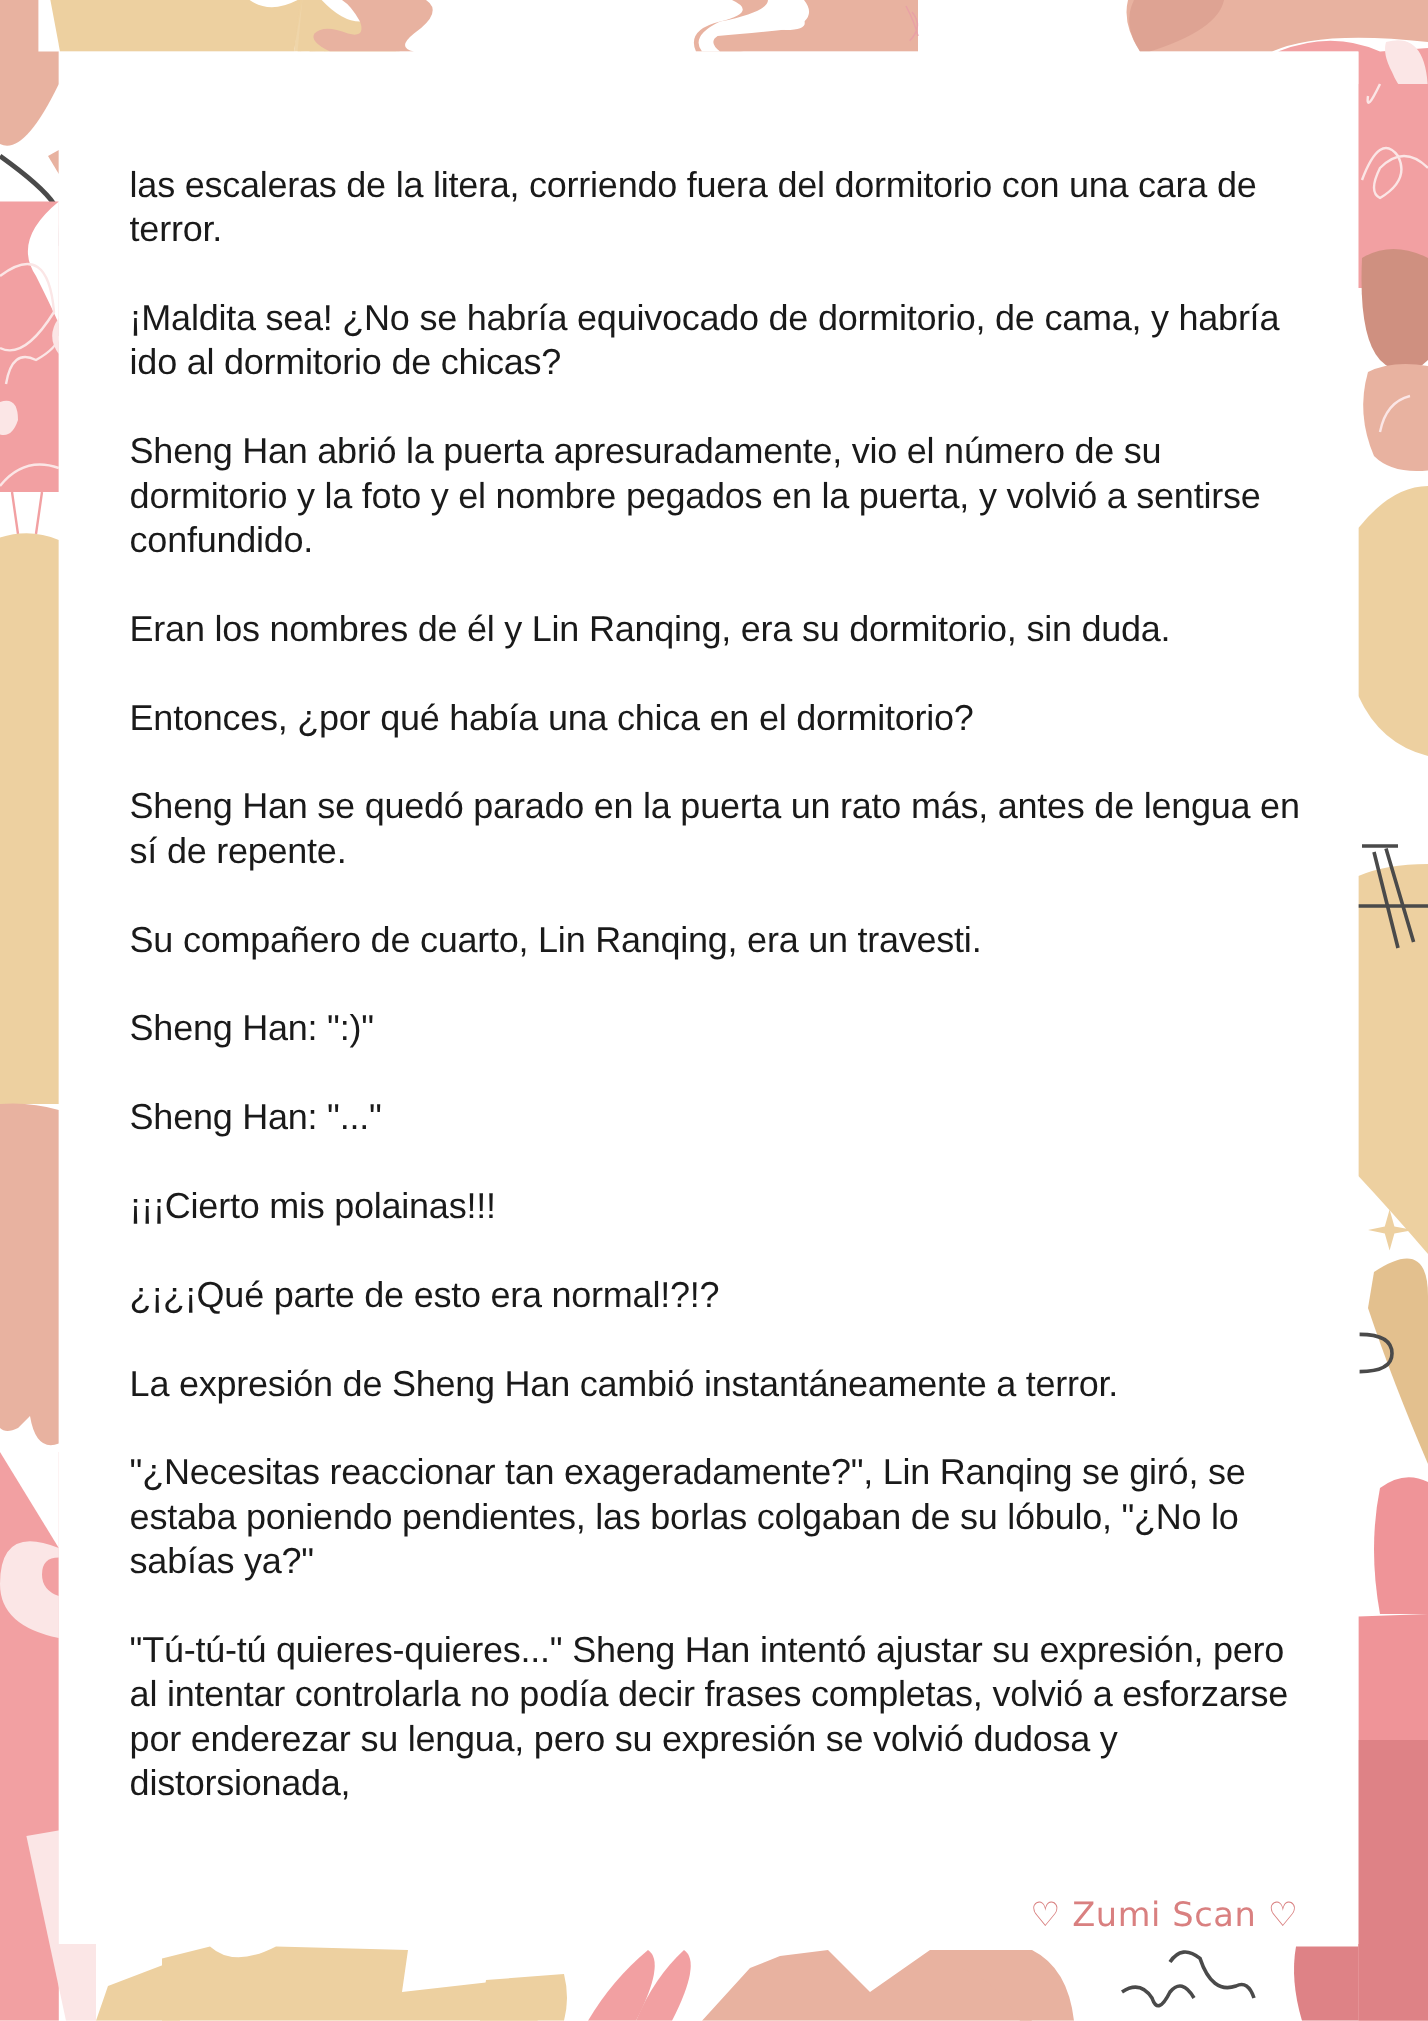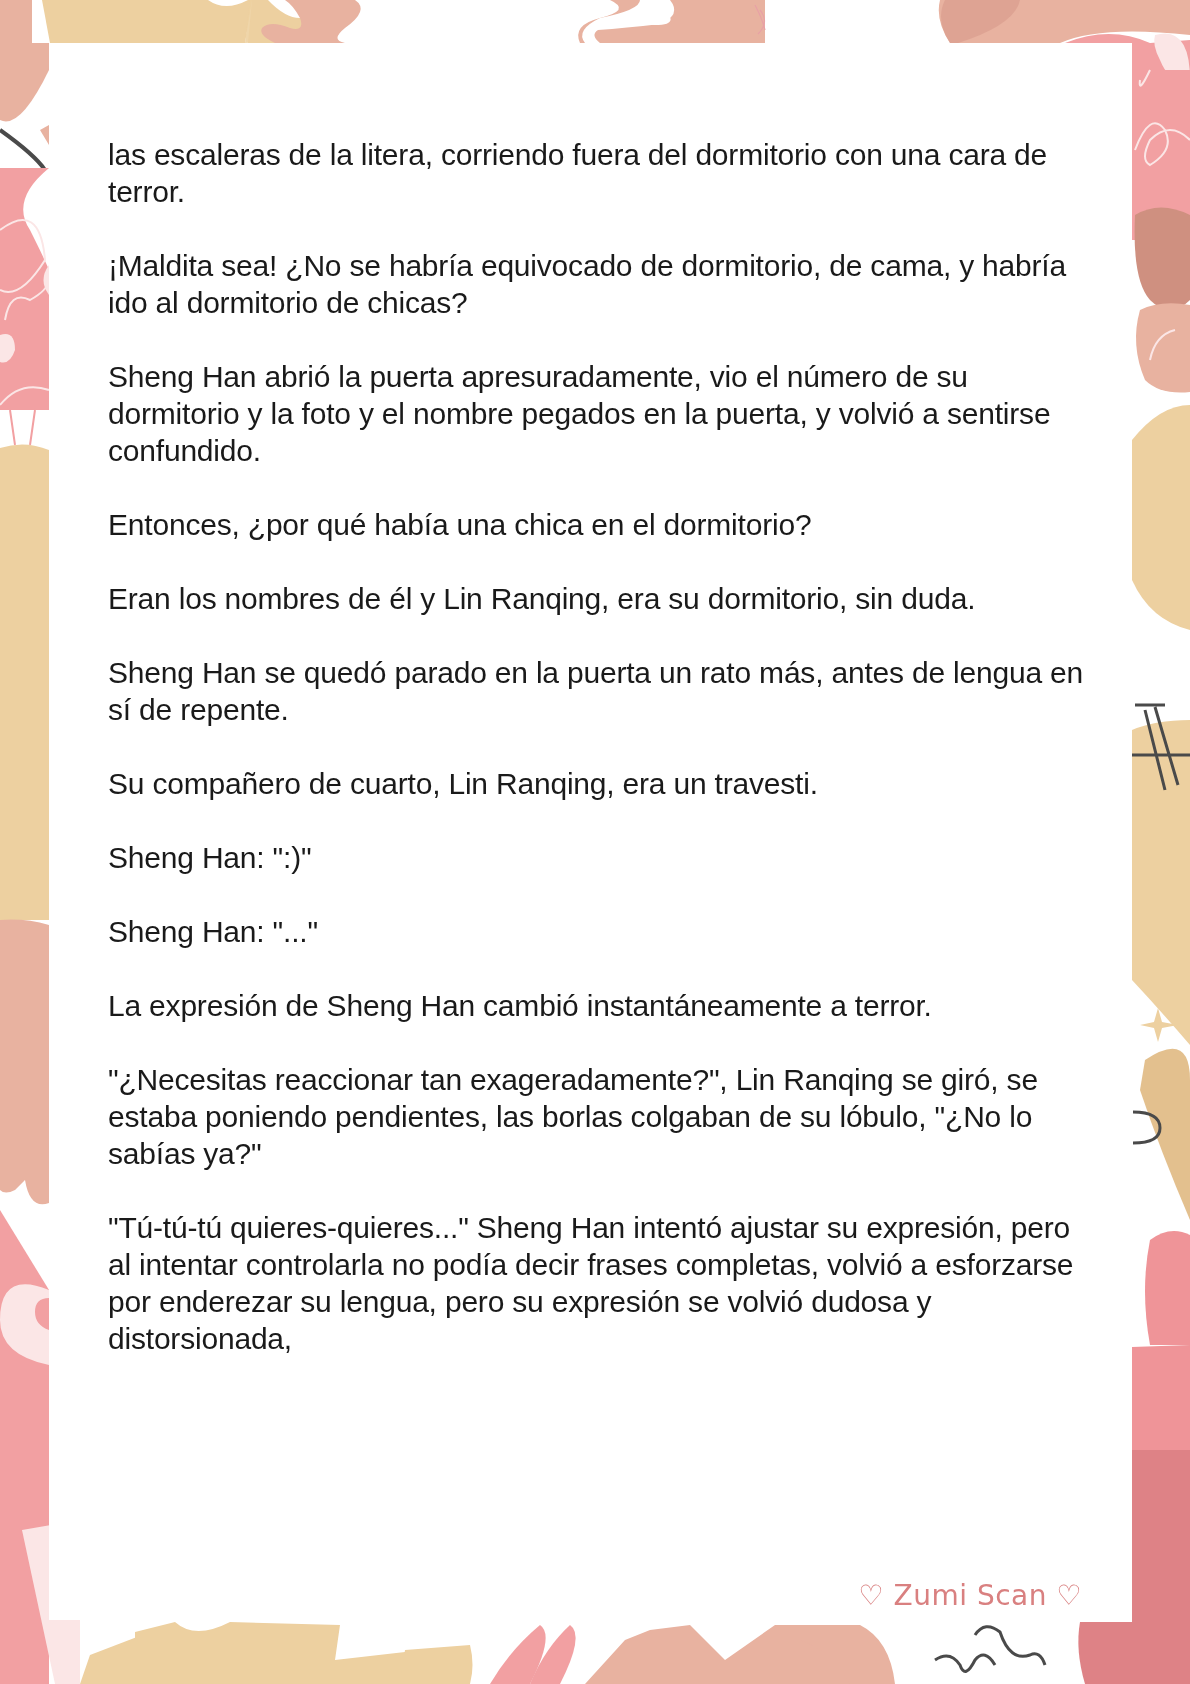--- a/index.html
+++ b/index.html
@@ -112,24 +112,26 @@
   <path d="M935,1660 Q950,1650 960,1665 Q965,1680 975,1660 Q985,1648 995,1665 M975,1635 Q985,1620 1000,1632 Q1010,1662 1030,1655 Q1040,1650 1045,1665" stroke="#4a4a4a" stroke-width="3" fill="none"></path>
   <path d="M1080,1622 L1132,1622 L1132,1684 L1085,1684 Q1075,1650 1080,1622 Z" fill="#de8286"></path>
 </svg>
 
 <div class="card"></div>
 
 <div class="text-block">
   <p>las escaleras de la litera, corriendo fuera del dormitorio con una cara de terror.</p>
   <p>¡Maldita sea! ¿No se habría equivocado de dormitorio, de cama, y habría ido al dormitorio de chicas?</p>
   <p>Sheng Han abrió la puerta apresuradamente, vio el número de su dormitorio y la foto y el nombre pegados en la puerta, y volvió a sentirse confundido.</p>
+  <p>Eran los nombres de él y Lin Ranqing, era su dormitorio, sin duda.</p>
   <p>Entonces, ¿por qué había una chica en el dormitorio?</p>
-  <p>Eran los nombres de él y Lin Ranqing, era su dormitorio, sin duda.</p>
   <p>Sheng Han se quedó parado en la puerta un rato más, antes de lengua en sí de repente.</p>
   <p>Su compañero de cuarto, Lin Ranqing, era un travesti.</p>
   <p>Sheng Han: ":)"</p>
   <p>Sheng Han: "..."</p>
+  <p>¡¡¡Cierto mis polainas!!!</p>
+  <p>¿¡¿¡Qué parte de esto era normal!?!?</p>
   <p>La expresión de Sheng Han cambió instantáneamente a terror.</p>
   <p>"¿Necesitas reaccionar tan exageradamente?", Lin Ranqing se giró, se estaba poniendo pendientes, las borlas colgaban de su lóbulo, "¿No lo sabías ya?"</p>
   <p>"Tú-tú-tú quieres-quieres..." Sheng Han intentó ajustar su expresión, pero al intentar controlarla no podía decir frases completas, volvió a esforzarse por enderezar su lengua, pero su expresión se volvió dudosa y distorsionada,</p>
 </div>
 
 <div class="watermark">♡ Zumi Scan ♡</div>
 
 </body></html>

